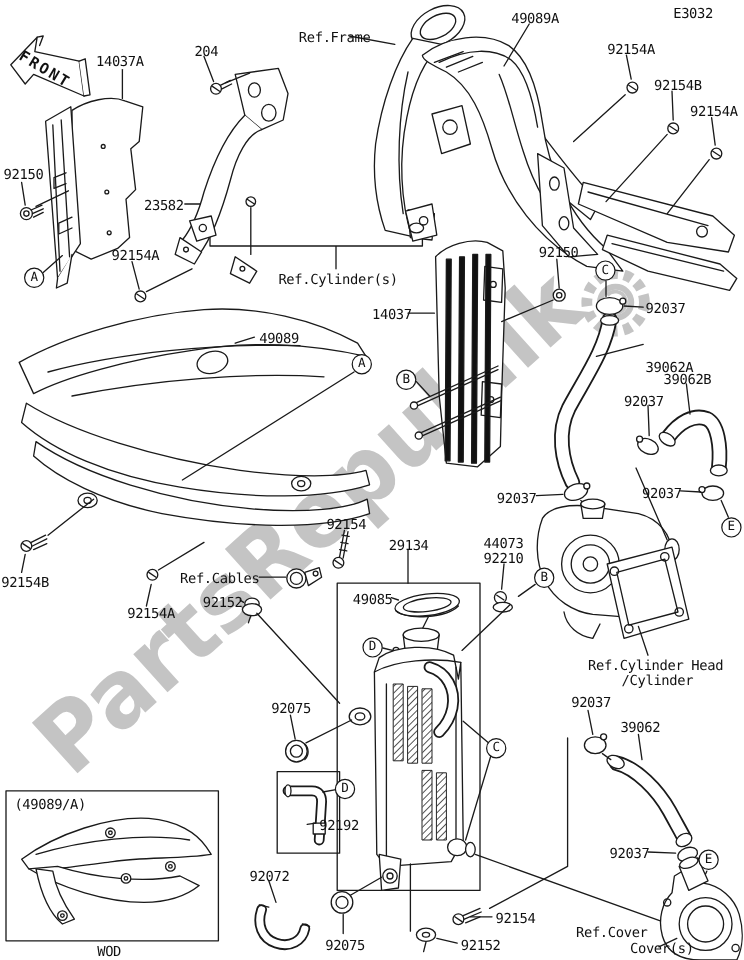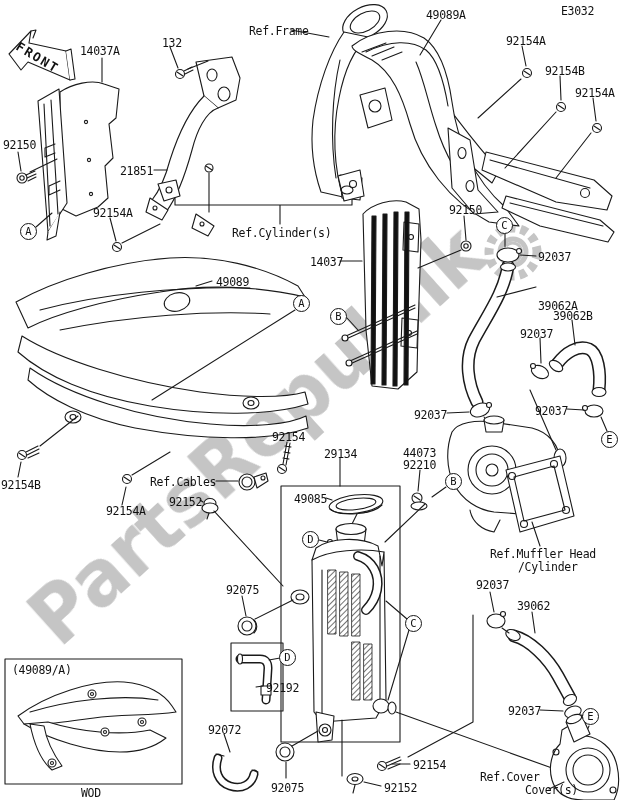--- a/index.html
+++ b/index.html
@@ -377,28 +377,28 @@
 
     <g>
       <path d="M102,58 L102,82"></path>
     </g>
   </g>
 
   <text x="15" y="49" transform="rotate(31 15 49)" font-family="DejaVu Sans Mono, monospace" font-size="12.5" font-weight="bold" letter-spacing="2" fill="#111">FRONT</text>
 </svg>
 
   <span class="lbl" style="left:80px;top:45px">14037A</span>
-  <span class="lbl" style="left:162px;top:37px">132</span>
+  <span class="lbl" style="left:162px;top:37px">204</span>
   <span class="lbl" style="left:249px;top:25px">Ref.Frame</span>
   <span class="lbl" style="left:426px;top:9px">49089A</span>
   <span class="lbl" style="left:506px;top:35px">92154A</span>
   <span class="lbl" style="left:545px;top:65px">92154B</span>
   <span class="lbl" style="left:575px;top:87px">92154A</span>
   <span class="lbl" style="left:3px;top:139px">92150</span>
-  <span class="lbl" style="left:120px;top:165px">21851</span>
+  <span class="lbl" style="left:120px;top:165px">23582</span>
   <span class="lbl" style="left:93px;top:207px">92154A</span>
   <span class="lbl" style="left:232px;top:227px">Ref.Cylinder(s)</span>
   <span class="lbl" style="left:216px;top:276px">49089</span>
   <span class="lbl" style="left:310px;top:256px">14037</span>
   <span class="lbl" style="left:449px;top:204px">92150</span>
   <span class="lbl" style="left:538px;top:251px">92037</span>
   <span class="lbl" style="left:538px;top:300px">39062A</span>
   <span class="lbl" style="left:553px;top:310px">39062B</span>
   <span class="lbl" style="left:520px;top:328px">92037</span>
   <span class="lbl" style="left:414px;top:409px">92037</span>
@@ -417,21 +417,21 @@
   <span class="lbl" style="left:517px;top:600px">39062</span>
   <span class="lbl" style="left:266px;top:682px">92192</span>
   <span class="lbl" style="left:12px;top:664px">(49089/A)</span>
   <span class="lbl" style="left:208px;top:724px">92072</span>
   <span class="lbl" style="left:508px;top:705px">92037</span>
   <span class="lbl" style="left:271px;top:782px">92075</span>
   <span class="lbl" style="left:384px;top:782px">92152</span>
   <span class="lbl" style="left:413px;top:759px">92154</span>
   <span class="lbl" style="left:480px;top:771px">Ref.Cover</span>
   <span class="lbl" style="left:525px;top:784px">Cover(s)</span>
-  <span class="lbl" style="left:490px;top:548px">Ref.Muffler Head</span>
+  <span class="lbl" style="left:490px;top:548px">Ref.Cylinder Head</span>
   <span class="lbl" style="left:518px;top:561px">/Cylinder</span>
 
   <span class="lbl" style="left:561px;top:5px">E3032</span>
   <span class="lbl" style="left:81px;top:787px">WOD</span>
 
   <div class="co" style="left:20px;top:223px">A</div>
   <div class="co" style="left:293px;top:295px">A</div>
   <div class="co" style="left:330px;top:308px">B</div>
   <div class="co" style="left:445px;top:473px">B</div>
   <div class="co" style="left:496px;top:217px">C</div>

